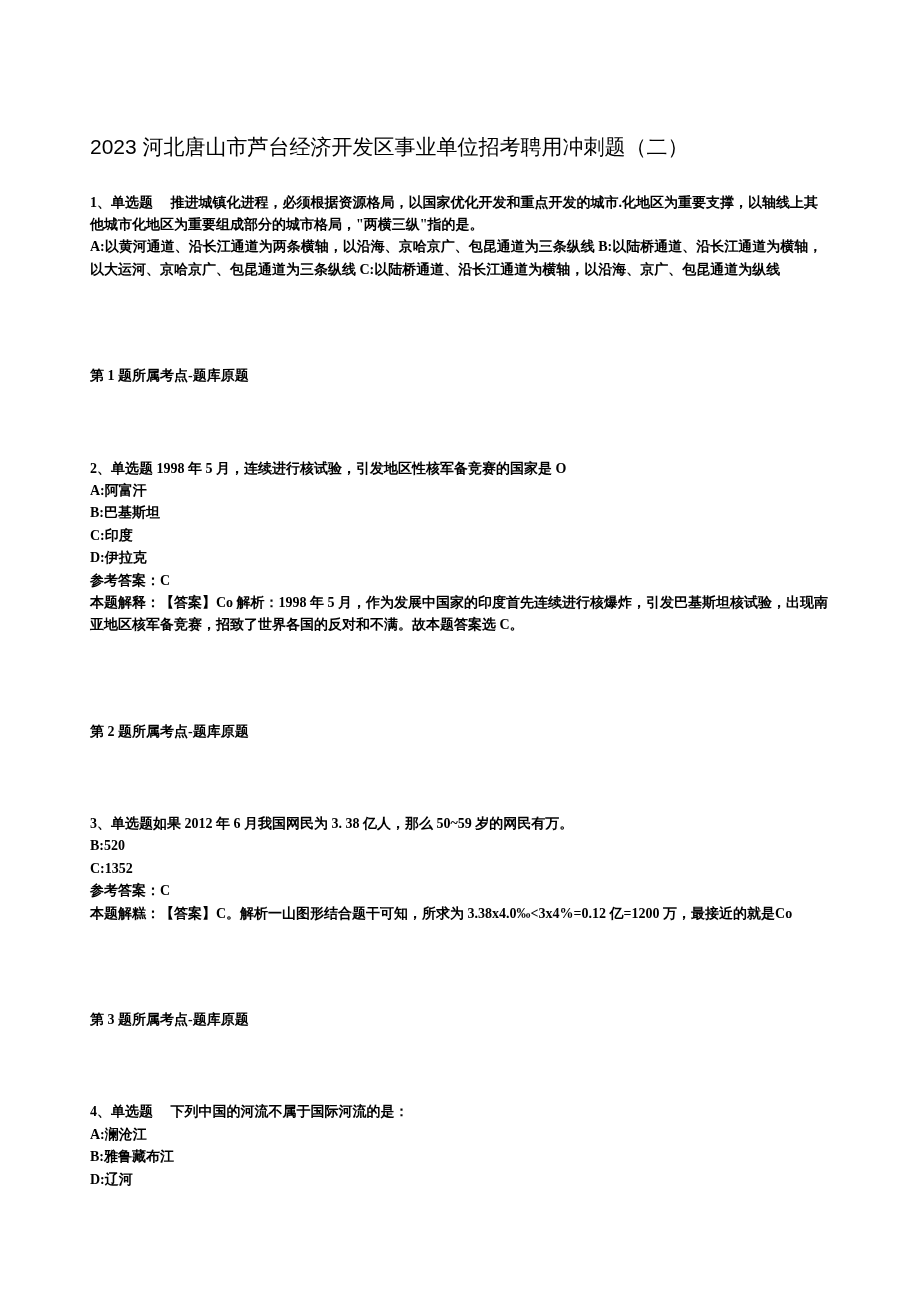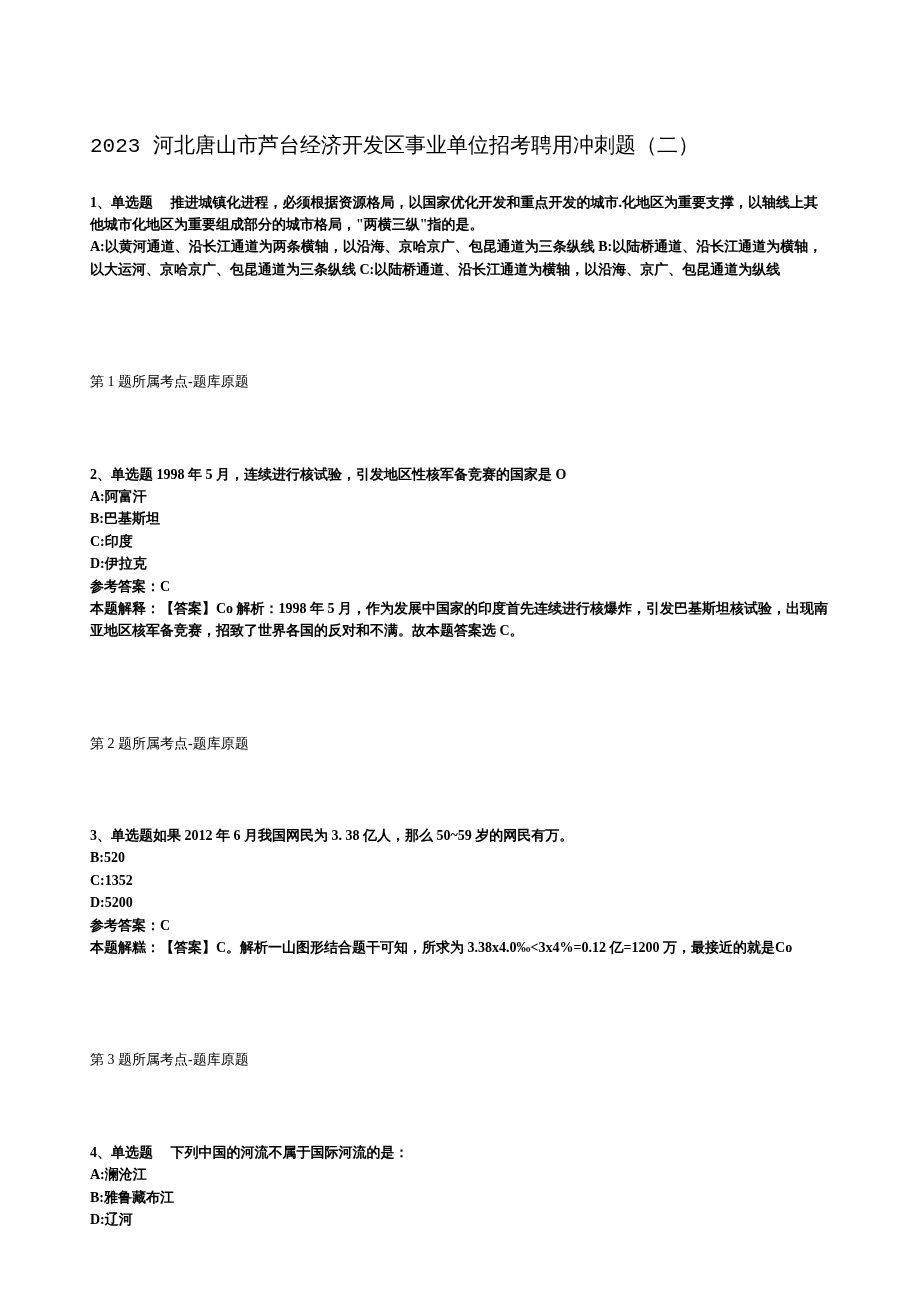--- a/index.html
+++ b/index.html
@@ -14,36 +14,37 @@
   .page {
     width: 920px;
     min-height: 1301px;
     padding: 130px 90px 60px 90px;
     box-sizing: border-box;
   }
   .title {
     font-size: 21px;
     font-weight: normal;
     margin-bottom: 28px;
-    font-family: Liberation Mono, monospace;
+    font-family: Liberation Sans, sans-serif;
   }
   .question-block {
     margin-bottom: 8px;
   }
   .line {
     white-space: normal;
     word-break: break-all;
     font-weight: bold;
   }
   .gap {
     height: 70px;
   }
   .source {
-    margin-top: 12px;
+    margin-top: 6px;
     margin-bottom: 0;
+    font-weight: bold;
   }
 </style>
 </head>
 <body>
 
 <div class="page">
 
   <div class="title">2023 河北唐山市芦台经济开发区事业单位招考聘用冲刺题（二）</div>
 
   <div class="question-block">
@@ -70,21 +71,20 @@
   <div class="gap"></div>
 
   <div class="source">第 2 题所属考点-题库原题</div>
 
   <div class="gap"></div>
 
   <div class="question-block">
     <div class="line">3、单选题如果 2012 年 6 月我国网民为 3. 38 亿人，那么 50~59 岁的网民有万。</div>
     <div class="line">B:520</div>
     <div class="line">C:1352</div>
-    <div class="line">D:5200</div>
     <div class="line">参考答案：C</div>
     <div class="line">本题解糕：【答案】C。解析一山图形结合题干可知，所求为 3.38x4.0‰&lt;3x4%=0.12 亿=1200 万，最接近的就是Co</div>
   </div>
 
   <div class="gap"></div>
 
   <div class="source">第 3 题所属考点-题库原题</div>
 
   <div class="gap"></div>
 

